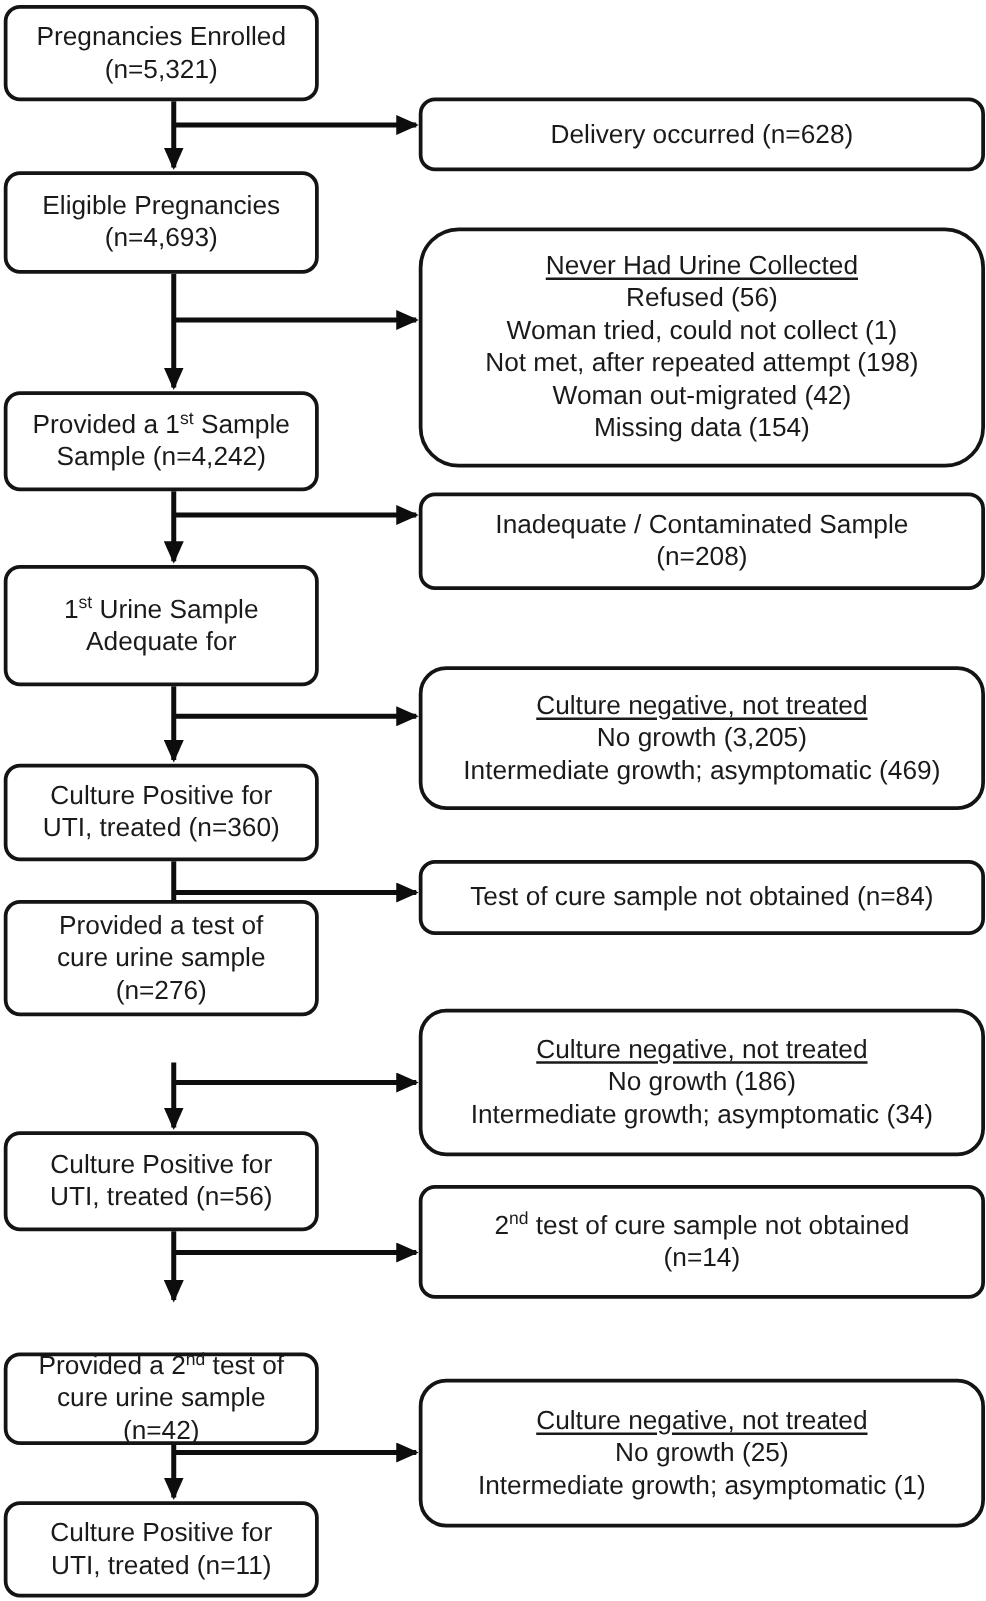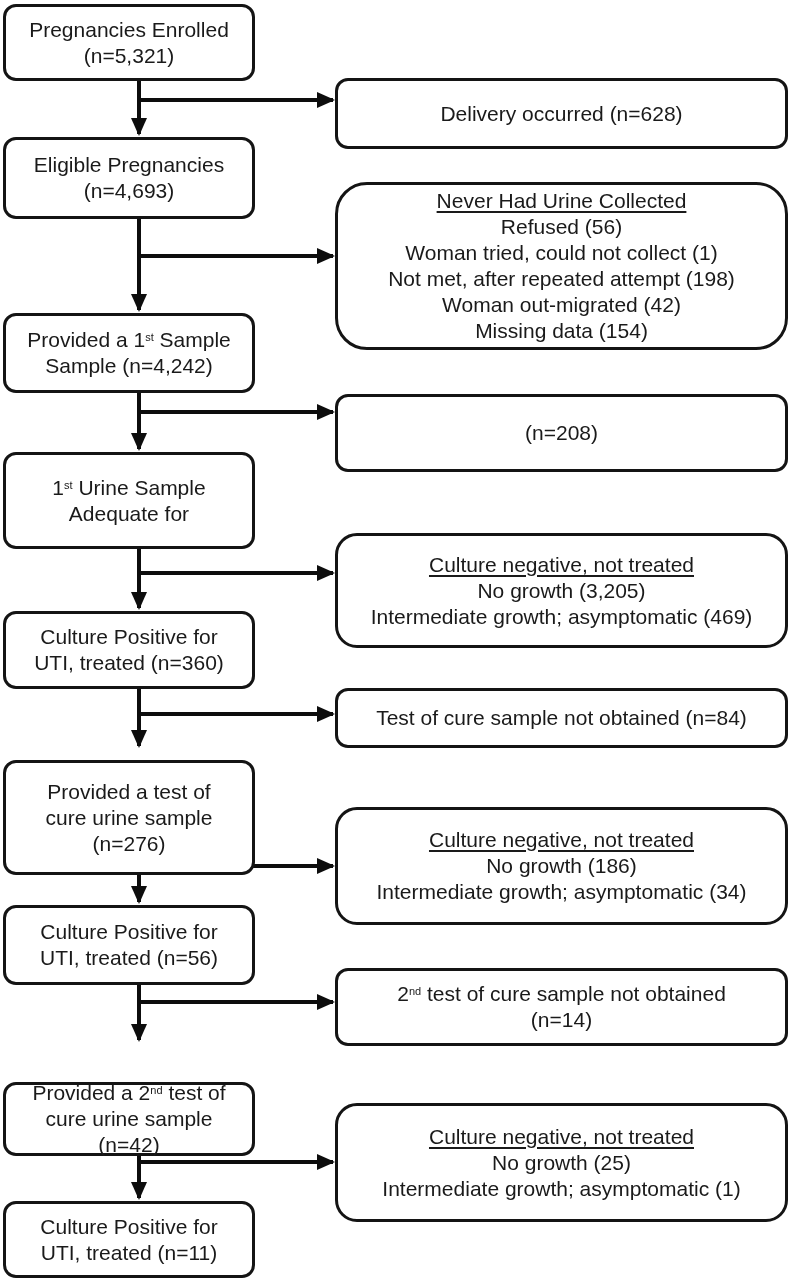--- a/index.html
+++ b/index.html
@@ -52,21 +52,21 @@
     left: 335px;
     width: 453px;
   }
   .round-lg { border-radius: 32px; }
   .round-md { border-radius: 22px; }
   .hdr {
     text-decoration: underline;
     text-underline-offset: 3px;
   }
   sup {
-    font-size: 11px;
+    font-size: 14px;
     line-height: 0;
     vertical-align: baseline;
     position: relative;
     top: -0.52em;
   }
 </style>
 </head>
 <body>
 
 <div class="stage">
@@ -115,21 +115,21 @@
   <div class="box left-col" style="top:452px;height:97px">
     <div><span>1</span><sup>st</sup><span> Urine Sample</span></div>
     <div>Adequate for</div>
   </div>
 
   <div class="box left-col" style="top:611px;height:78px">
     <div>Culture Positive for</div>
     <div>UTI, treated (n=360)</div>
   </div>
 
-  <div class="box left-col" style="top:760px;height:115px">
+  <div class="box left-col" style="top:720px;height:93px">
     <div>Provided a test of</div>
     <div>cure urine sample</div>
     <div>(n=276)</div>
   </div>
 
   <div class="box left-col" style="top:905px;height:80px">
     <div>Culture Positive for</div>
     <div>UTI, treated (n=56)</div>
   </div>
 
@@ -137,54 +137,55 @@
     <div><span>Provided a 2</span><sup>nd</sup><span> test of</span></div>
     <div>cure urine sample</div>
     <div>(n=42)</div>
   </div>
 
   <div class="box left-col" style="top:1201px;height:77px">
     <div>Culture Positive for</div>
     <div>UTI, treated (n=11)</div>
   </div>
 
-  <div class="box right-col" style="top:78px;height:71px">
+  <div class="box right-col" style="top:78px;height:59px">
     <div>Delivery occurred (n=628)</div>
   </div>
 
-  <div class="box right-col round-lg" style="top:182px;height:168px">
+  <div class="box right-col round-lg" style="top:182px;height:192px">
     <div class="hdr">Never Had Urine Collected</div>
     <div>Refused (56)</div>
     <div>Woman tried, could not collect (1)</div>
     <div>Not met, after repeated attempt (198)</div>
     <div>Woman out-migrated (42)</div>
     <div>Missing data (154)</div>
   </div>
 
   <div class="box right-col" style="top:394px;height:78px">
+    <div>Inadequate / Contaminated Sample</div>
     <div>(n=208)</div>
   </div>
 
   <div class="box right-col round-md" style="top:533px;height:115px">
     <div class="hdr">Culture negative, not treated</div>
     <div>No growth (3,205)</div>
     <div>Intermediate growth; asymptomatic (469)</div>
   </div>
 
   <div class="box right-col" style="top:688px;height:60px">
     <div>Test of cure sample not obtained (n=84)</div>
   </div>
 
   <div class="box right-col round-md" style="top:807px;height:118px">
     <div class="hdr">Culture negative, not treated</div>
     <div>No growth (186)</div>
     <div>Intermediate growth; asymptomatic (34)</div>
   </div>
 
-  <div class="box right-col" style="top:968px;height:78px">
+  <div class="box right-col" style="top:948px;height:91px">
     <div><span>2</span><sup>nd</sup><span> test of cure sample not obtained</span></div>
     <div>(n=14)</div>
   </div>
 
   <div class="box right-col round-md" style="top:1103px;height:119px">
     <div class="hdr">Culture negative, not treated</div>
     <div>No growth (25)</div>
     <div>Intermediate growth; asymptomatic (1)</div>
   </div>
 

